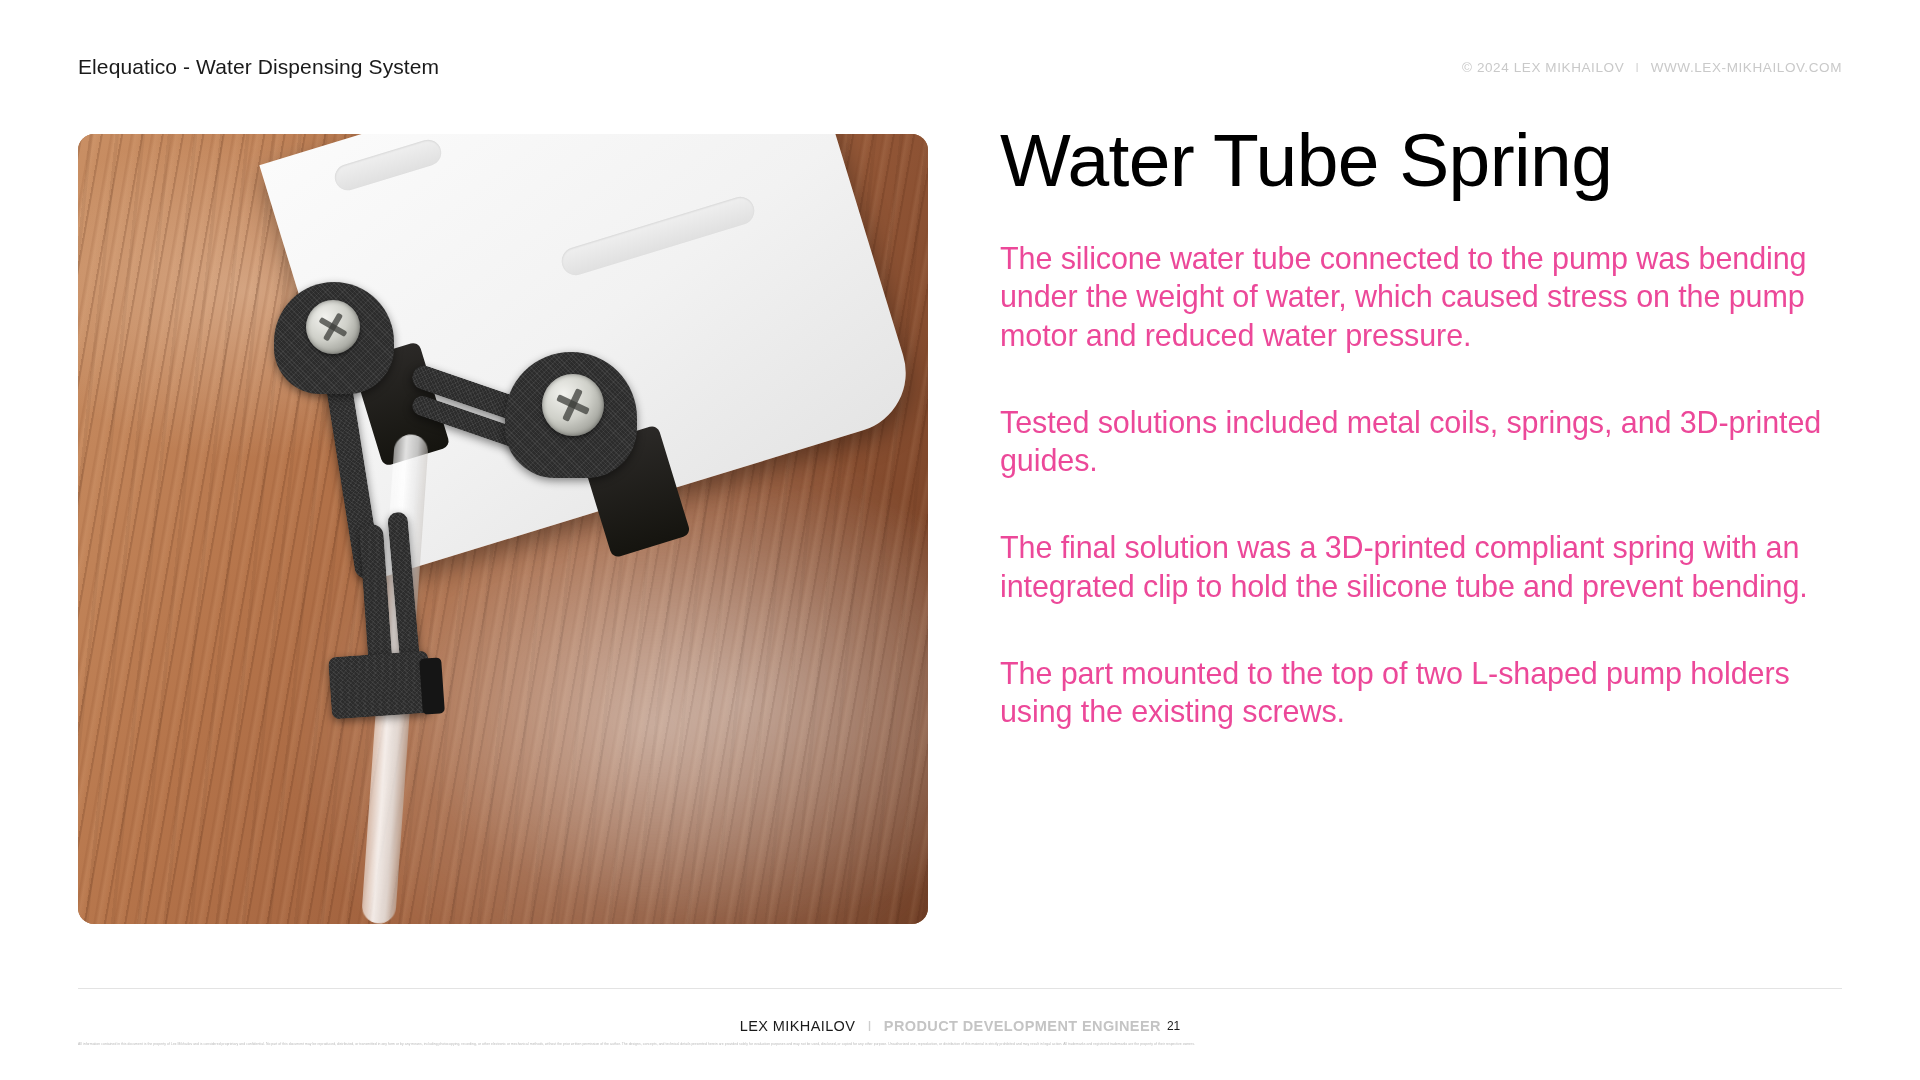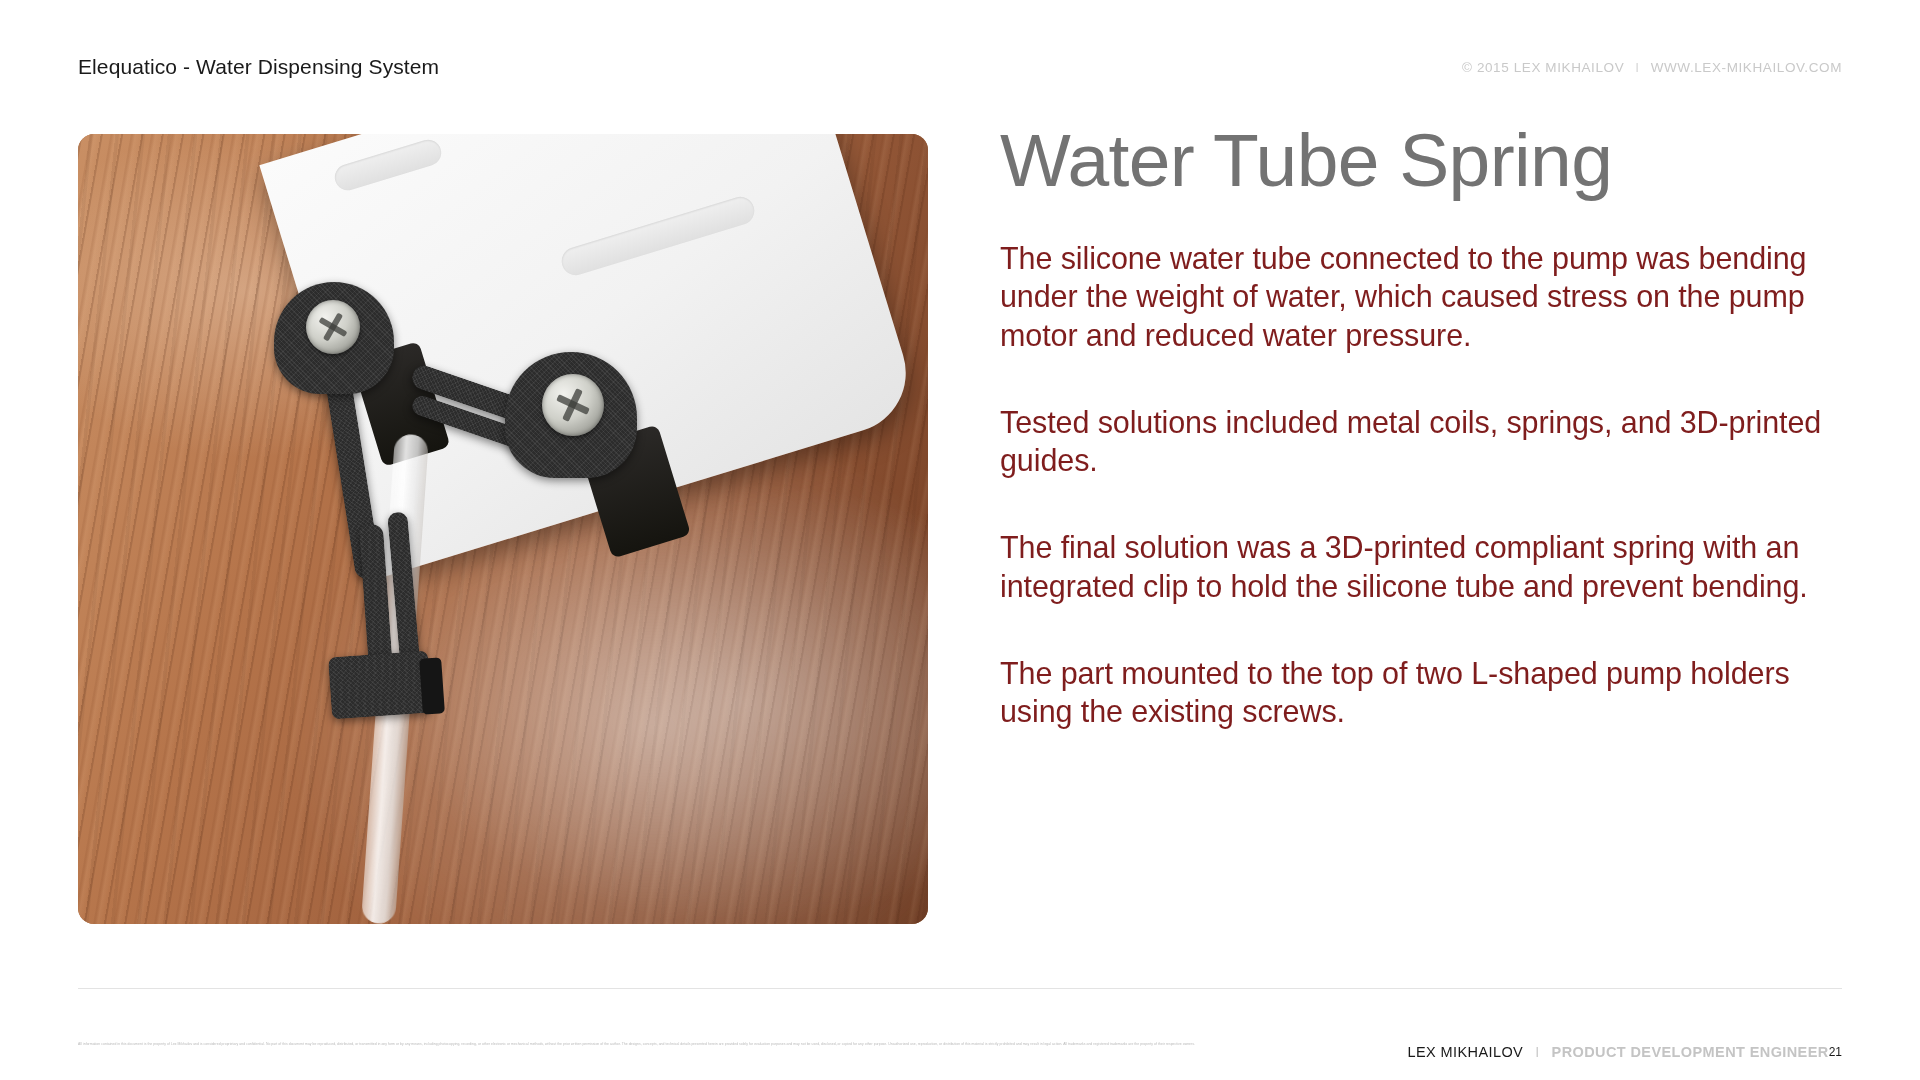--- a/index.html
+++ b/index.html
@@ -192,48 +192,49 @@
   
   .content {
     position: absolute;
     left: 1000px; top: 122px;
     width: 860px;
   }
   .headline {
     font-size: 75px;
     line-height: 1.02;
     font-weight: 400;
-    color: #737373;
+    color: #000000;
     letter-spacing: -0.6px;
     margin-bottom: 40px;
   }
   .body-text p {
     font-size: 30.5px;
     line-height: 1.27;
-    color: #7f1d1d;
+    color: #ec4899;
     font-weight: 400;
     letter-spacing: -0.1px;
   }
   .body-text p + p { margin-top: 48px; }
 
   
   .footer-rule {
     position: absolute;
     left: 78px; right: 78px;
     top: 988px;
     height: 1px;
     background: #e3e3e3;
   }
   .footer {
     position: absolute;
     left: 78px; right: 78px;
-    top: 1044px;
+    top: 1018px;
     display: flex;
     align-items: center;
-    justify-content: flex-end;
+    justify-content: center;
+    gap: 6px;
   }
   .footer-left {
     display: flex;
     align-items: center;
     gap: 12px;
     font-size: 14.5px;
     letter-spacing: 0.4px;
   }
   .footer-name { color: #1a1a1a; }
   .footer-sep { color: #cdcdcd; }
@@ -254,21 +255,21 @@
   }
 </style>
 </head>
 <body>
 
 <div class="slide">
 
   <div class="header">
     <div class="header-title">Elequatico - Water Dispensing System</div>
     <div class="header-copyright">
-      <span>© 2015 LEX MIKHAILOV</span>
+      <span>© 2024 LEX MIKHAILOV</span>
       <span class="sep">I</span>
       <span>WWW.LEX-MIKHAILOV.COM</span>
     </div>
   </div>
 
   <div class="photo-frame" aria-label="Close-up photograph of a black 3D-printed compliant spring clip mounted with two screws onto L-shaped pump holders, holding a clear silicone water tube, on a wooden surface">
     <div class="photo">
       <div class="grain"></div>
       <div class="grain2"></div>
       <div class="sheen"></div>

